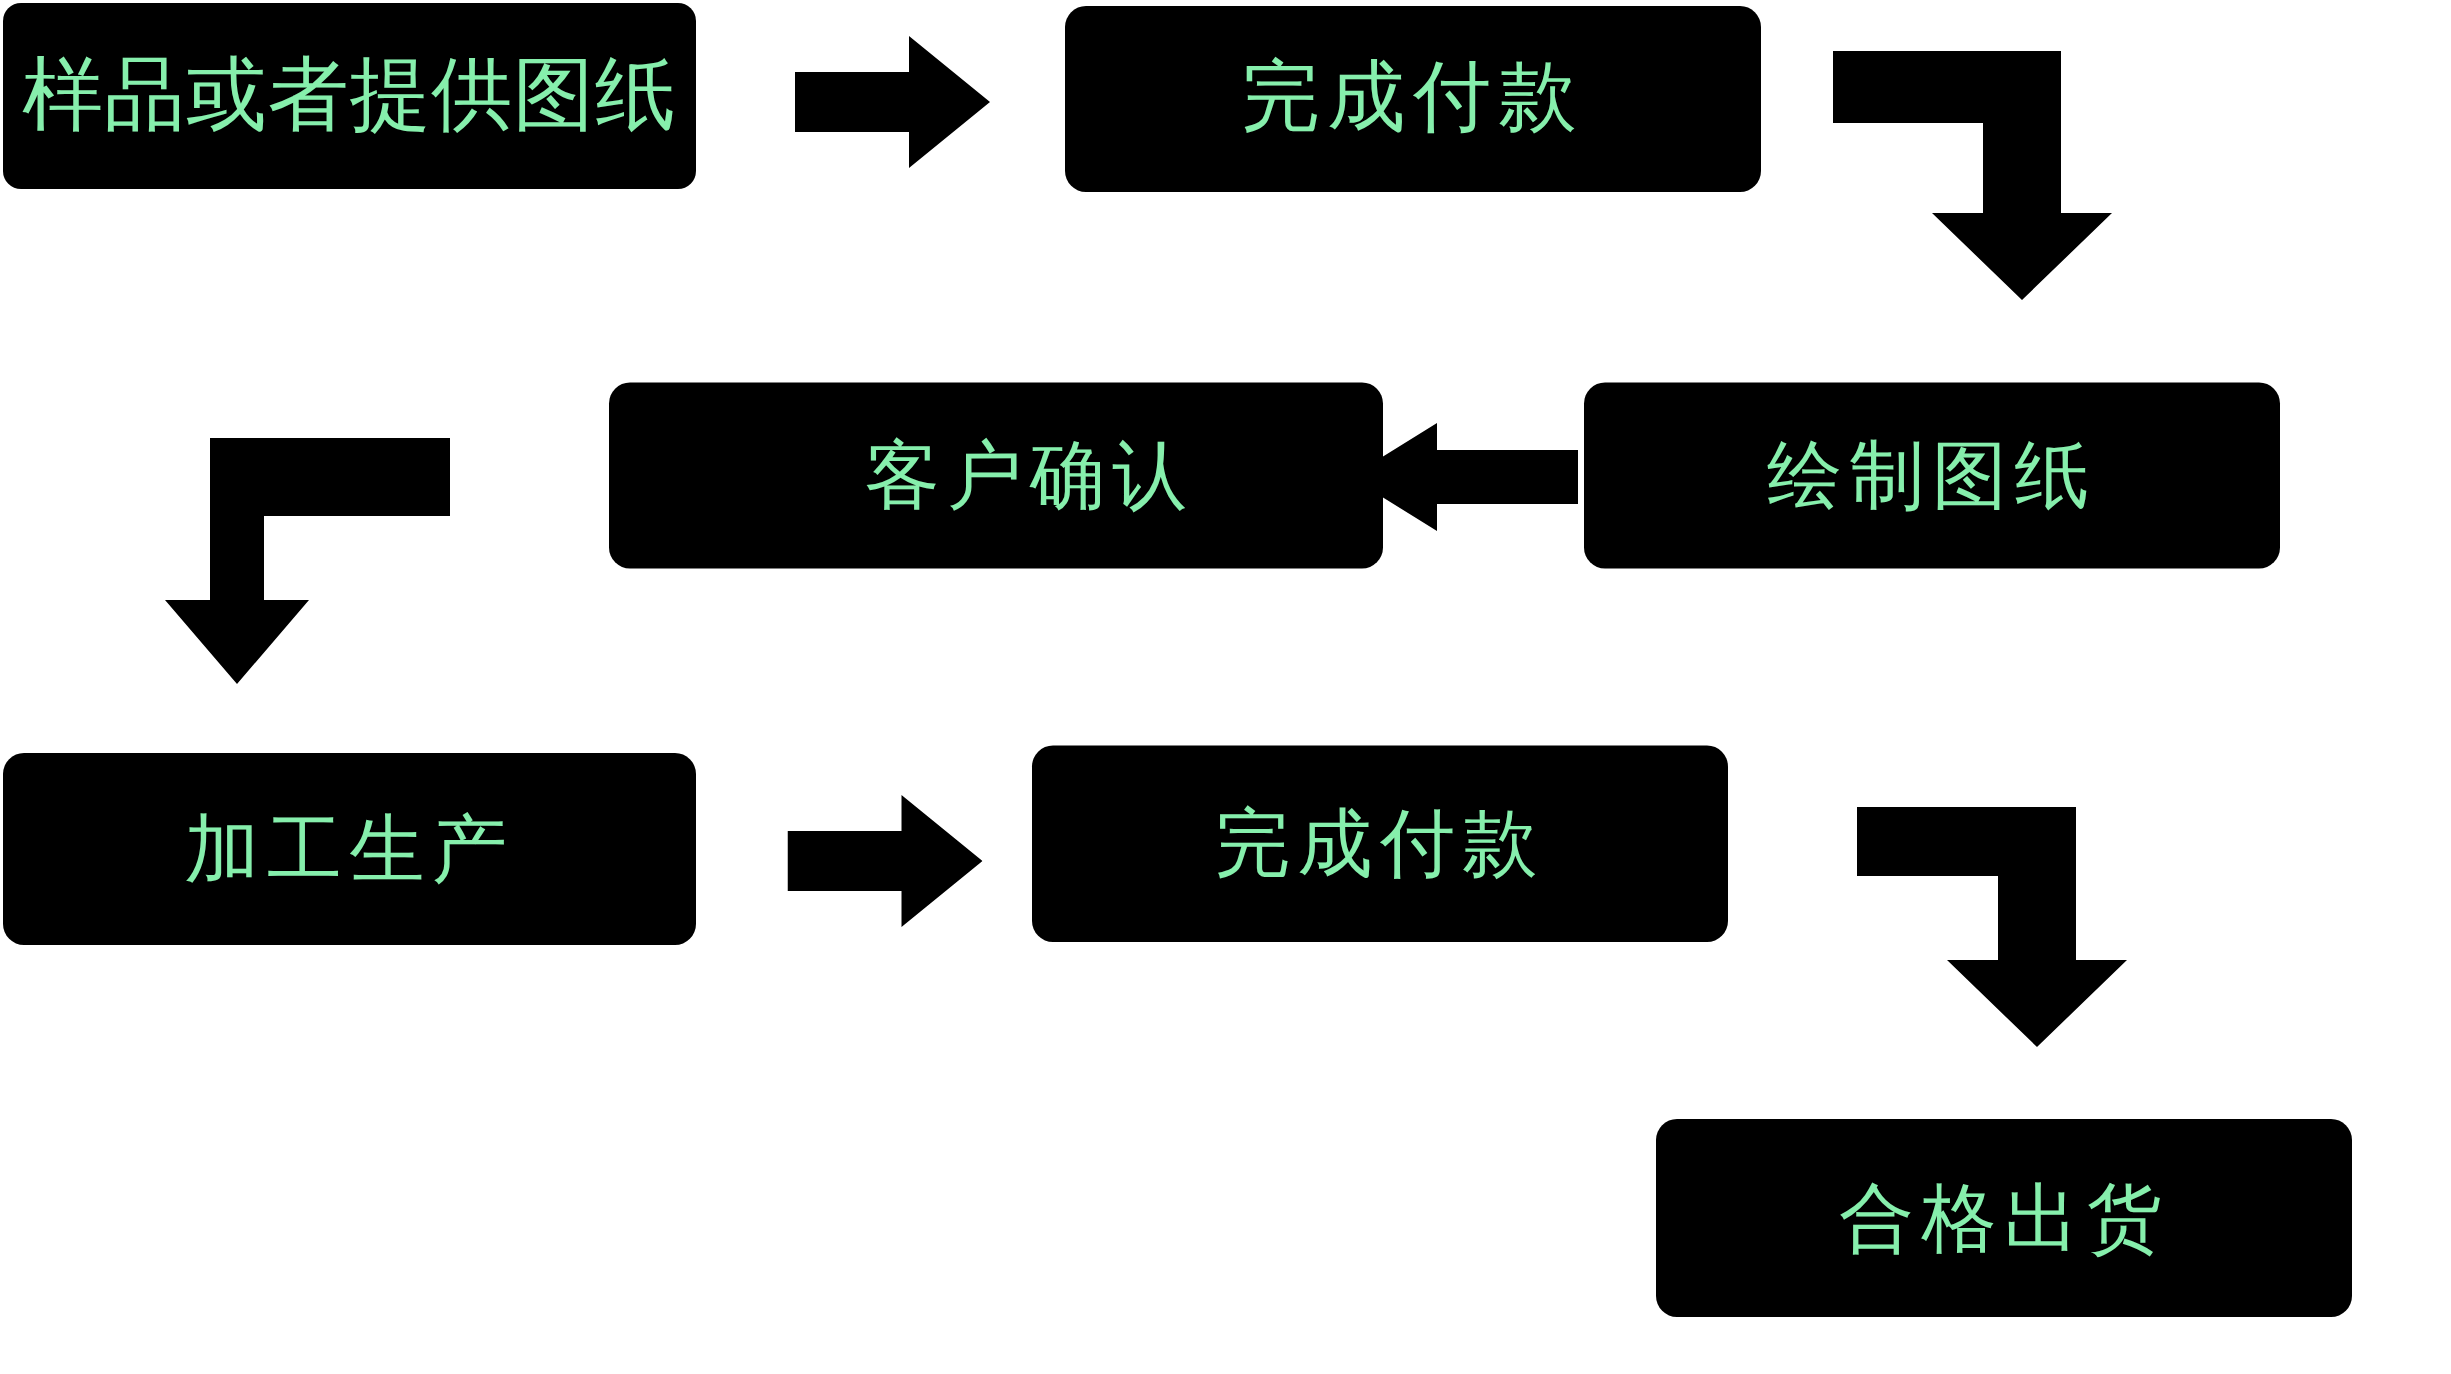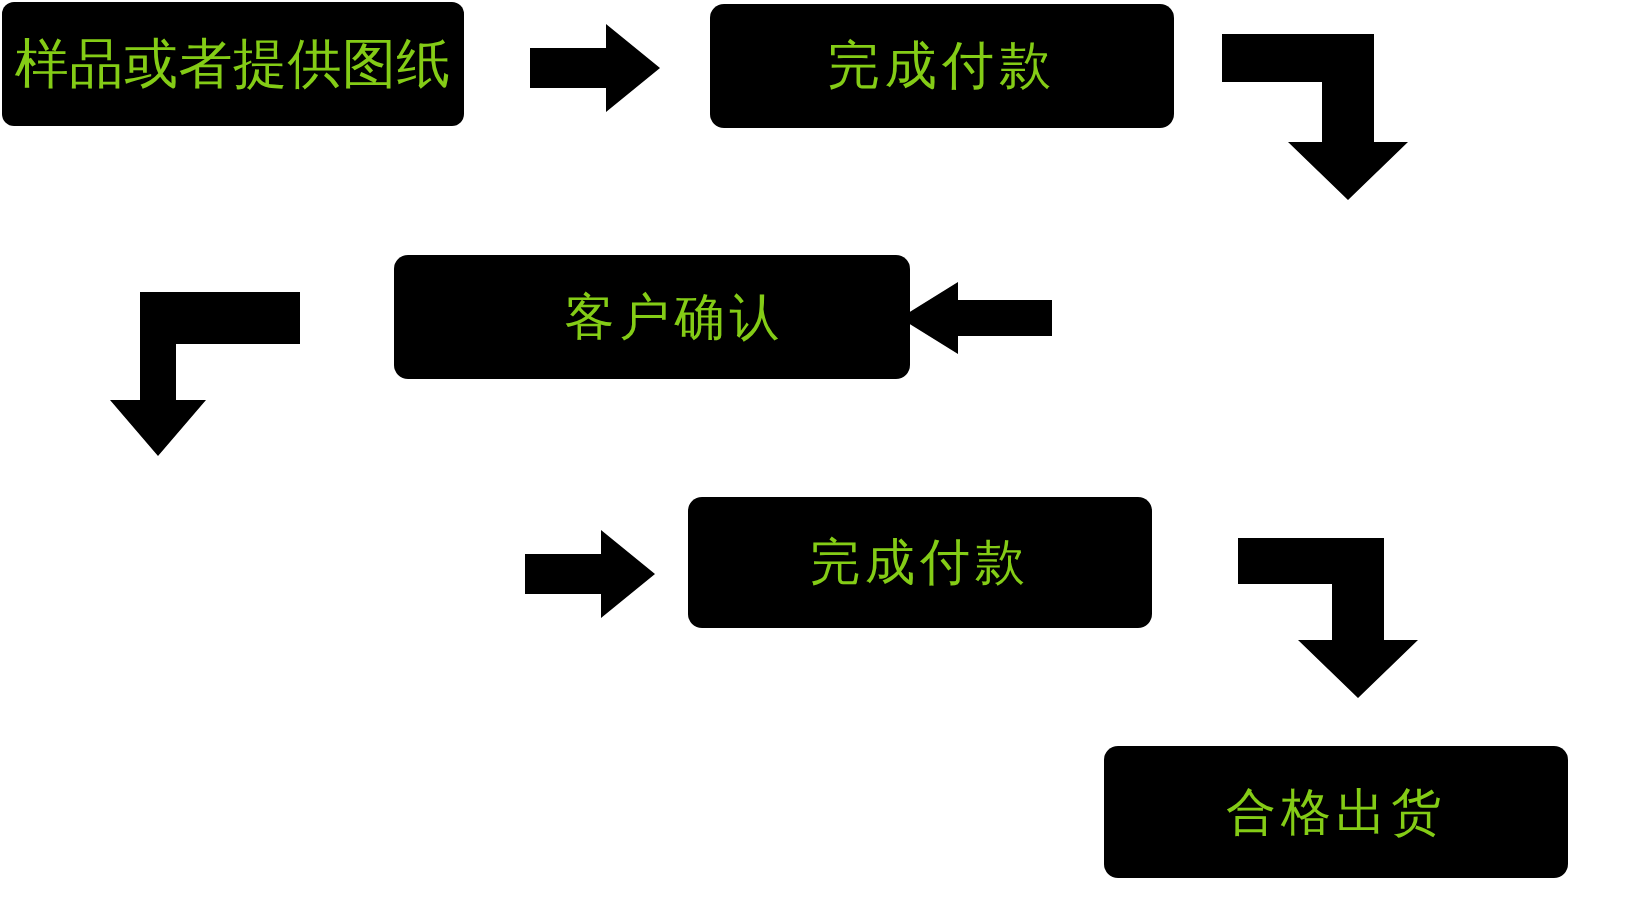--- a/index.html
+++ b/index.html
@@ -20,39 +20,39 @@
   .node {
     position: absolute;
     background: #000000;
     border-radius: 14px;
     display: flex;
     align-items: center;
     justify-content: center;
     box-sizing: border-box;
   }
   .node-label {
-    color: #84cc16;
+    color: #86efac;
     font-weight: 400;
     letter-spacing: 0.10em;
     text-align: center;
     line-height: 1.1;
     white-space: nowrap;
     padding: 0 6px;
   }
   
   #node-sample   { left: 2px;    top: 2px;   width: 462px; height: 124px; border-radius: 12px; }
   #node-sample .node-label   { font-size: 54px; letter-spacing: 0.01em; }
 
   #node-payment  { left: 710px;  top: 4px;   width: 464px; height: 124px; }
   #node-payment .node-label  { font-size: 52px; }
 
   #node-drawing  { left: 1056px; top: 255px; width: 464px; height: 124px; }
   #node-drawing .node-label  { font-size: 50px; }
 
-  #node-confirm  { left: 394px;  top: 255px; width: 516px; height: 124px; padding-left: 45px; }
+  #node-confirm  { left: 406px;  top: 255px; width: 516px; height: 124px; padding-left: 45px; }
   #node-confirm .node-label  { font-size: 50px; }
 
   #node-production { left: 2px;  top: 502px; width: 462px; height: 128px; }
   #node-production .node-label { font-size: 50px; }
 
   #node-inspect  { left: 688px;  top: 497px; width: 464px; height: 131px; }
   #node-inspect .node-label  { font-size: 50px; }
 
   #node-shipping { left: 1104px; top: 746px; width: 464px; height: 132px; }
   #node-shipping .node-label { font-size: 50px; }
@@ -99,27 +99,33 @@
   <div class="node" id="node-confirm">
     <span class="node-label">客户确认</span>
   </div>
 
   <div class="connector" id="arrow-drawing-to-confirm">
     <svg width="152" height="72" viewBox="0 0 152 72" xmlns="http://www.w3.org/2000/svg">
       <polygon points="152,18 58,18 58,0 0,36 58,72 58,54 152,54" fill="#000000"></polygon>
     </svg>
   </div>
 
+  <div class="node" id="node-drawing">
+    <span class="node-label">绘制图纸</span>
+  </div>
 
   <div class="connector" id="arrow-confirm-to-production">
     <svg width="190" height="164" viewBox="0 0 190 164" xmlns="http://www.w3.org/2000/svg">
       <polygon points="190,0 30,0 30,108 0,108 48,164 96,108 66,108 66,52 190,52" fill="#000000"></polygon>
     </svg>
   </div>
 
+  <div class="node" id="node-production">
+    <span class="node-label">加工生产</span>
+  </div>
 
   <div class="connector" id="arrow-production-to-inspect">
     <svg width="130" height="88" viewBox="0 0 130 88" xmlns="http://www.w3.org/2000/svg">
       <polygon points="0,24 76,24 76,0 130,44 76,88 76,64 0,64" fill="#000000"></polygon>
     </svg>
   </div>
 
   <div class="node" id="node-inspect">
     <span class="node-label">完成付款</span>
   </div>

